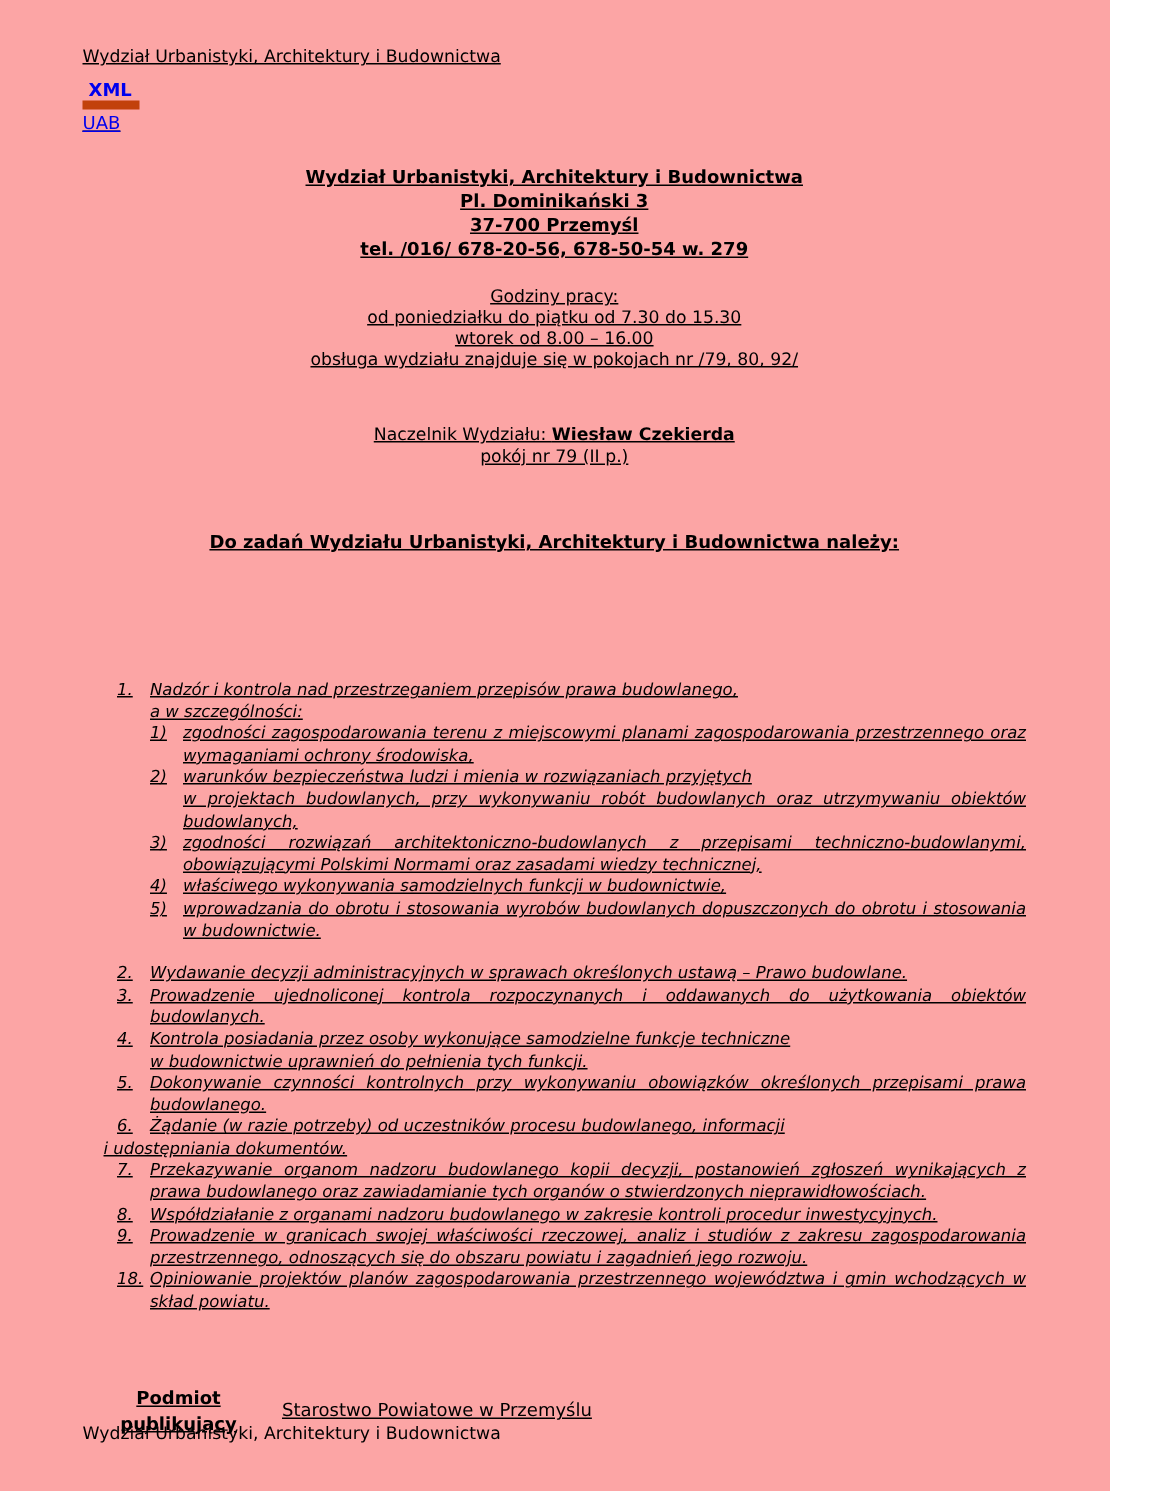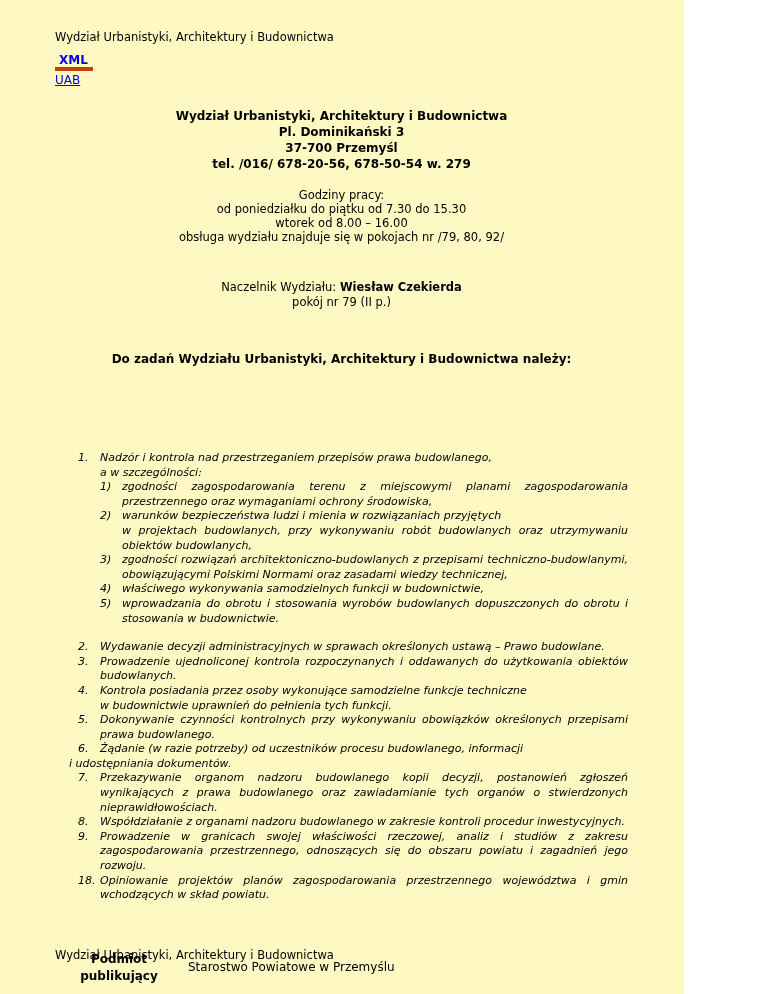--- a/index.html
+++ b/index.html
@@ -1,31 +1,32 @@
 <!DOCTYPE html>
 <html><head>
 <meta charset="utf-8">
 <style>
   html,body{margin:0;padding:0;background:#fff;}
   .page{
     position:relative;
-    width:684px;height:994px;
-    background:#fef9c3;
+    width:740px;height:994px;
+    background:#fca5a5;
     color:#000;
     font-family:"DejaVu Sans","Liberation Sans",sans-serif;
     overflow:hidden;
+    text-decoration:underline;
   }
   .content{padding:30px 56px 0 55px;}
   .toplabel{font-size:11.5px;line-height:14px;}
   .xml-row{margin-top:8px;line-height:14px;}
   .uab-row{line-height:15px;}
   a{color:#0000EE;cursor:pointer;}
   .xml-link{
     font-weight:bold;font-size:12px;text-decoration:none;
-    display:inline-block;padding:0 5px 0 4px;border-bottom:4px solid #c2410c;
+    display:inline-block;padding:0 5px 0 4px;border-bottom:6px solid #c2410c;
   }
   .uab-link{font-size:12px;text-decoration:underline;}
   .addr{ text-align:center;font-weight:bold;font-size:12px;line-height:16px;margin-top:20px;}
   .hours{text-align:center;font-size:11.5px;line-height:14px;margin-top:16px;}
   .head-block{text-align:center;font-size:11.5px;line-height:15px;margin-top:36px;}
   .tasks-heading{text-align:center;font-weight:bold;font-size:12px;line-height:15px;margin-top:42px;}
   .tasks{margin-top:84px;font-style:italic;font-size:11px;line-height:14.6px;}
   .li{display:flex;}
   .li .num{flex:0 0 22px;margin-left:23px;}
   .li.sub .num{flex:0 0 22px;margin-left:45px;}

